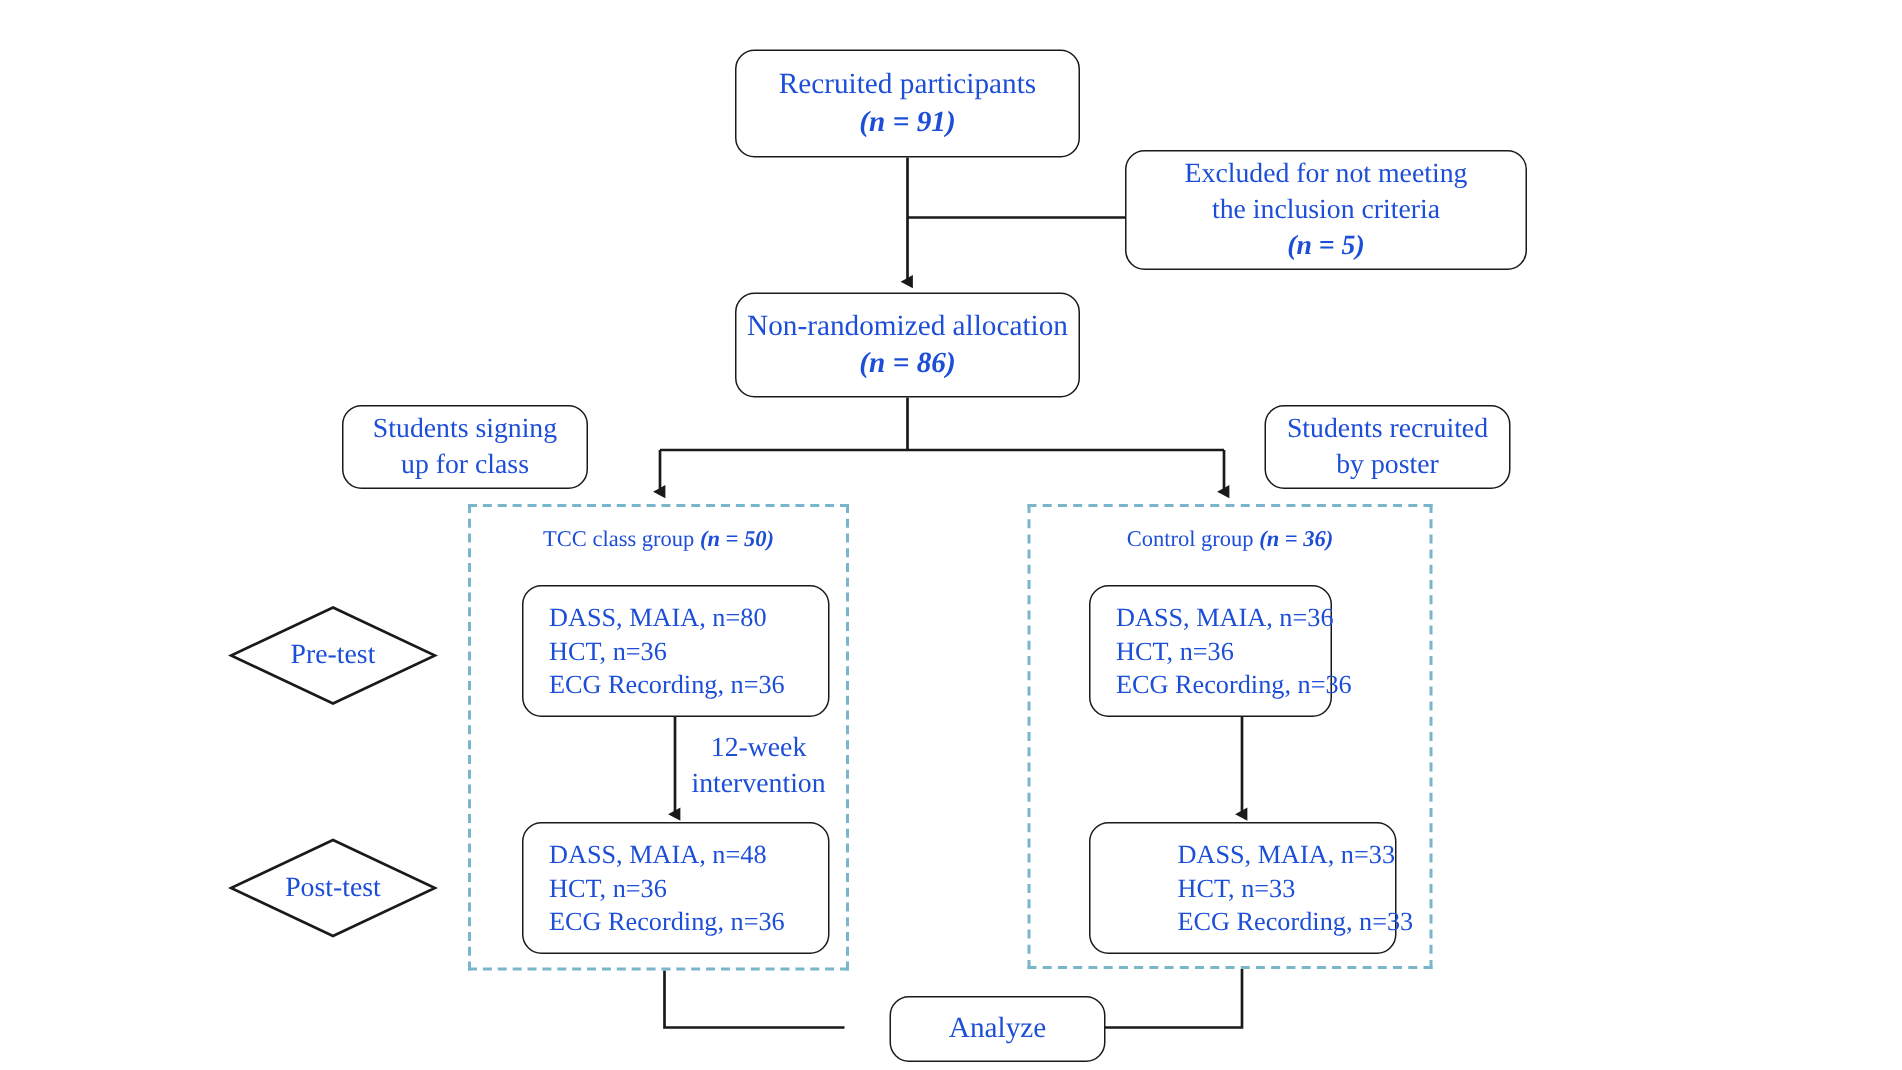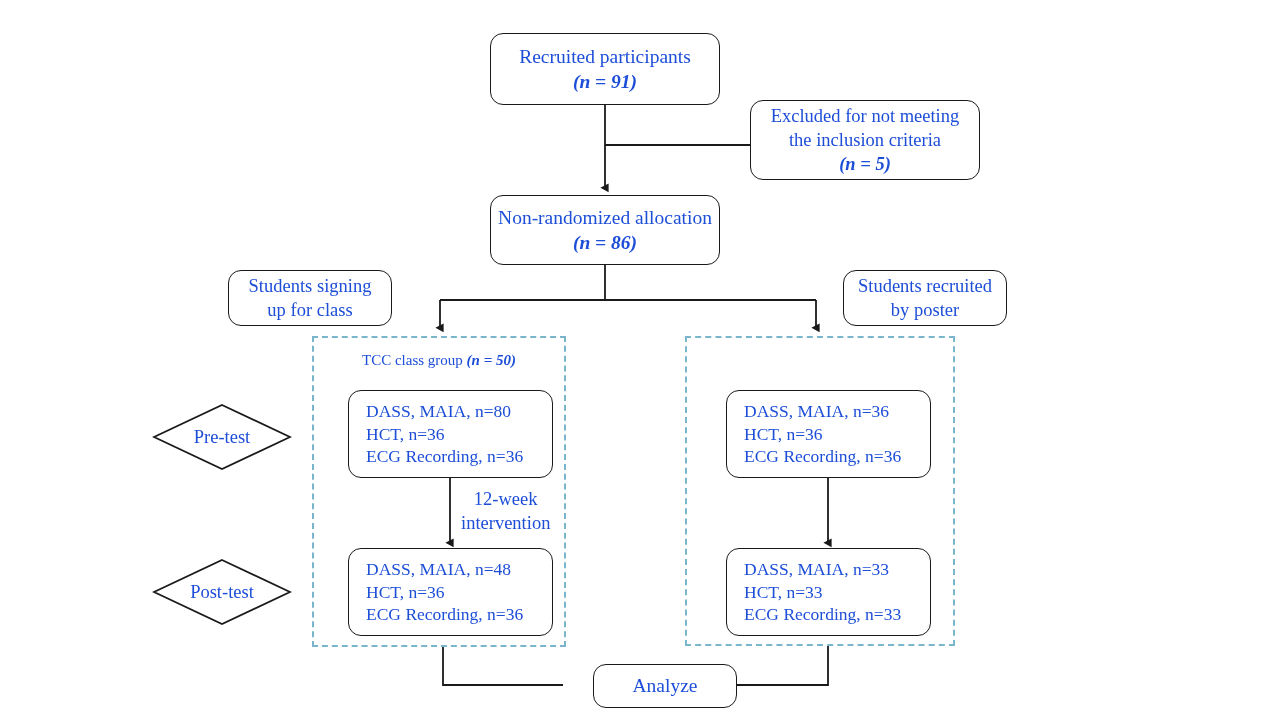--- a/index.html
+++ b/index.html
@@ -116,21 +116,21 @@
       <path d="M443,647 L443,685 L563,685"></path>
       <path d="M828,646 L828,685 L707,685"></path>
     </g>
   </svg>
 
   <div class="node center" style="left:490px; top:33px; width:230px; height:72px;">
     <span class="line t19">Recruited participants</span>
     <span class="line t19 ital">(n = 91)</span>
   </div>
 
-  <div class="node center" style="left:750px; top:100px; width:230px; height:80px;text-align:right;">
+  <div class="node center" style="left:750px; top:100px; width:268px; height:80px;text-align:right;">
     <span class="line t18">Excluded for not meeting</span>
     <span class="line t18">the inclusion criteria</span>
     <span class="line t18 ital">(n = 5)</span>
   </div>
 
   <div class="node center" style="left:490px; top:195px; width:230px; height:70px;">
     <span class="line t19">Non-randomized allocation</span>
     <span class="line t19 ital">(n = 86)</span>
   </div>
 
@@ -142,46 +142,49 @@
   <div class="node center" style="left:228px; top:270px; width:164px; height:56px;">
     <span class="line t18">Students signing</span>
     <span class="line t18">up for class</span>
   </div>
 
   <div class="panel" style="left:312px; top:336px; width:254px; height:311px;"></div>
   <div class="panel" style="left:685px; top:336px; width:270px; height:310px;"></div>
 
   <div class="panel-title" style="left:312px; top:352px; width:254px;">
     <span>TCC class group </span><span class="ital">(n = 50)</span>
+  </div>
+  <div class="panel-title" style="left:685px; top:352px; width:270px;">
+    <span>Control group </span><span class="ital">(n = 36)</span>
   </div>
 
   <div class="node left" style="left:348px; top:390px; width:205px; height:88px;">
     <span class="line t17 pad-l">DASS, MAIA, n=80</span>
     <span class="line t17 pad-l">HCT, n=36</span>
     <span class="line t17 pad-l">ECG Recording, n=36</span>
   </div>
 
-  <div class="node left" style="left:726px; top:390px; width:205px; height:88px;">
+  <div class="node left" style="left:726px; top:390px; width:162px; height:88px;">
     <span class="line t17 pad-l">DASS, MAIA, n=36</span>
     <span class="line t17 pad-l">HCT, n=36</span>
     <span class="line t17 pad-l">ECG Recording, n=36</span>
   </div>
 
   <div class="edge-label" style="left:461px; top:488px;">
     <div>12-week</div>
     <div>intervention</div>
   </div>
 
   <div class="node left" style="left:348px; top:548px; width:205px; height:88px;">
     <span class="line t17 pad-l">DASS, MAIA, n=48</span>
     <span class="line t17 pad-l">HCT, n=36</span>
     <span class="line t17 pad-l">ECG Recording, n=36</span>
   </div>
 
-  <div class="node left" style="left:726px; top:548px; width:205px; height:88px;">
+  <div class="node left" style="left:726px; top:548px; width:205px; height:88px;padding-left:41px;">
     <span class="line t17 pad-l">DASS, MAIA, n=33</span>
     <span class="line t17 pad-l">HCT, n=33</span>
     <span class="line t17 pad-l">ECG Recording, n=33</span>
   </div>
 
   <div class="diamond" style="left:152px; top:403px; width:140px; height:68px;">
     <svg width="140" height="68" viewBox="0 0 140 68">
       <polygon points="70,2 138,34 70,66 2,34" fill="#ffffff" stroke="#1a1a1a" stroke-width="1.8"></polygon>
     </svg>
     <span class="dlabel">Pre-test</span>

